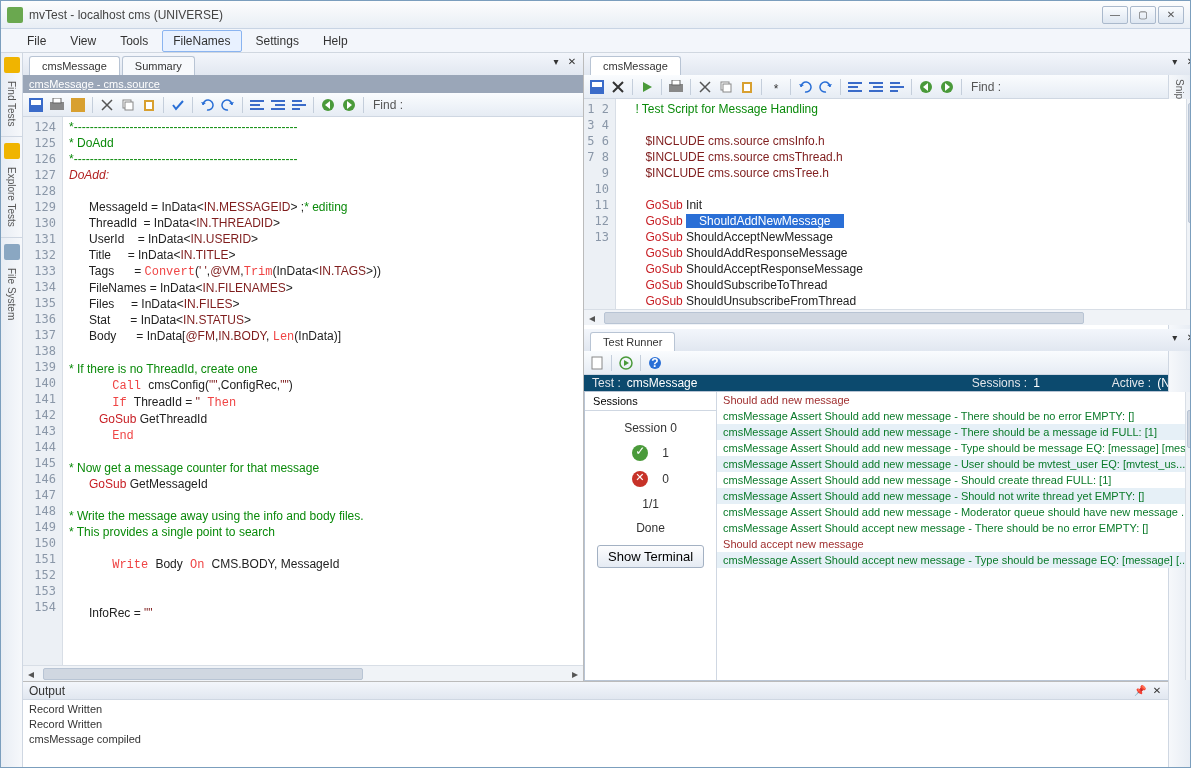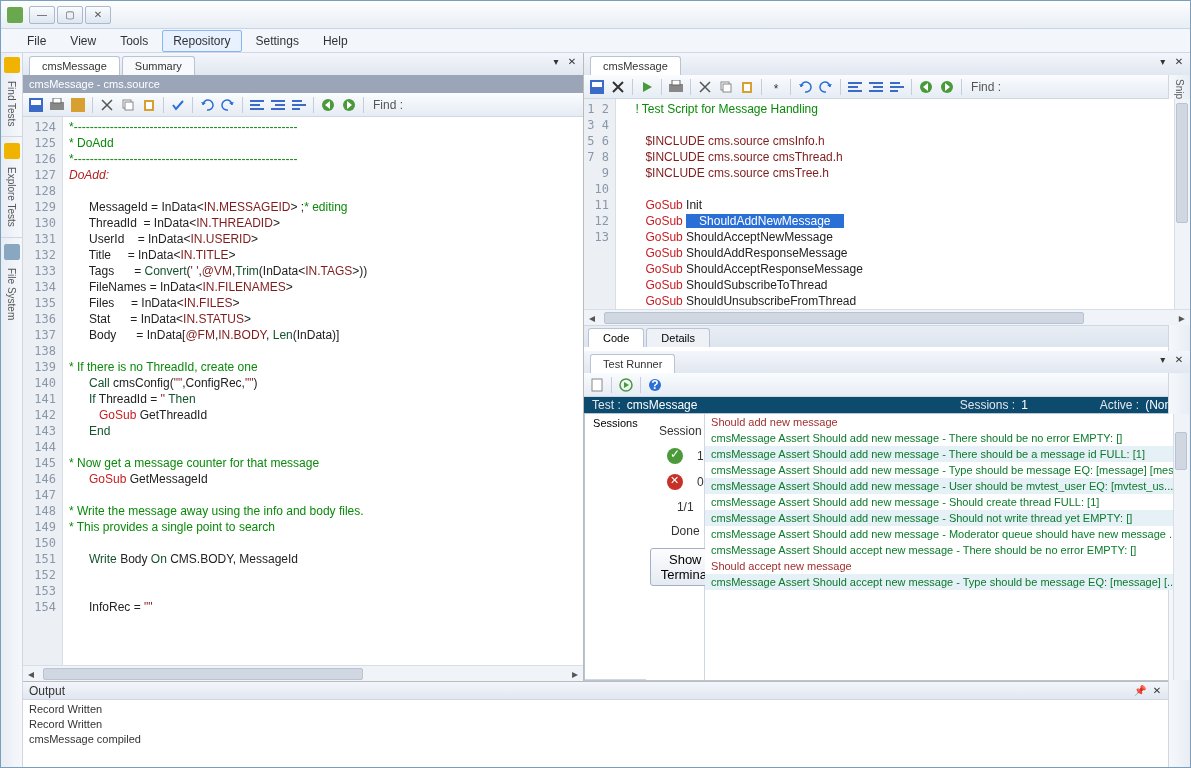--- a/index.html
+++ b/index.html
@@ -20,45 +20,45 @@
 .snip-rail { width:22px; background:linear-gradient(90deg,#f6f8fb,#e8edf4); border-left:1px solid #cfd7e2; display:flex; flex-direction:column; align-items:center; padding-top:4px; }
 .main { flex:1; display:flex; flex-direction:column; min-width:0; }
 .split-h { flex:1; display:flex; min-height:0; }
 .left-pane { flex:0 0 49%; display:flex; flex-direction:column; border-right:1px solid #bbb; }
 .right-pane { flex:1; display:flex; flex-direction:column; }
 .tabstrip { height:22px; background:linear-gradient(#f3f6fb,#e1e7f0); display:flex; align-items:flex-end; padding:0 6px; position:relative; }
 .tab { padding:3px 12px; border:1px solid #b8c4d4; border-bottom:none; background:#f7f9fc; margin-right:2px; border-radius:3px 3px 0 0; color:#333; font-size:11px; }
 .tab.active { background:#fff; }
 .tab-ctrls { position:absolute; right:4px; top:2px; display:flex; gap:2px; }
 .tab-ctrl { width:14px; height:14px; color:#333; text-align:center; line-height:14px; font-size:10px; }
-.subheader { height:18px; background:#9aa6b8; color:#fff; font-size:11px; display:flex; align-items:center; padding:0 6px; }
+.subheader { height:18px; background:#9aa6b8; color:#fff; font-size:11px; display:flex; align-items:center; padding:0 6px;text-decoration:underline; }
 .toolbar { height:24px; background:linear-gradient(#fafcfe,#e6ecf4); border-bottom:1px solid #cfd7e2; display:flex; align-items:center; padding:0 4px; gap:3px; }
 .tb-btn { width:18px; height:18px; display:flex; align-items:center; justify-content:center; border-radius:2px; }
 .tb-sep { width:1px; height:16px; background:#c4cedb; margin:0 2px; }
 .tb-label { color:#555; margin-left:4px; }
 .editor { flex:1; display:flex; min-height:0; background:#fff; position:relative; }
 .gutter { width:40px; background:#ecf0f5; border-right:1px solid #d8dee6; font-family:"Lucida Console",Consolas,monospace; font-size:12px; color:#8a97a8; text-align:right; padding-right:6px; line-height:16px; padding-top:2px; }
 .code { flex:1; font-family:"Lucida Console",Consolas,monospace; font-size:12px; line-height:16px; padding:2px 0 0 6px; overflow:hidden; white-space:pre; color:#333; }
 .hl-green { color:#0a8a0a; }
 .hl-darkred { color:#b22222; font-style:italic; }
 .hl-brown { color:#7f1d1d; }
-.hl-blue { color:#14532d; }
+.hl-blue { color:#ef4444;font-family:Liberation Mono, monospace; }
 .hl-black { color:#222; }
 .hl-red { color:#c71d23; }
 .sel { background:#2a6fd6; color:#fff; padding:0 13px; }
 .hscroll { height:16px; background:#f0f3f7; border-top:1px solid #d8dee6; position:relative; display:flex; align-items:center; }
 .hscroll .thumb { width:320px; height:12px; background:#d0d7e1; border:1px solid #b8c4d4; border-radius:2px; margin-left:4px; }
 .hscroll .arrow { width:16px; height:14px; text-align:center; color:#555; }
 .bottom-tabs { height:22px; background:linear-gradient(#e9eef5,#dde4ee); display:flex; align-items:flex-end; padding:0 4px; border-top:1px solid #cfd7e2; }
 .btab { padding:3px 14px; border:1px solid #b8c4d4; border-bottom:none; background:#fff; border-radius:3px 3px 0 0; font-size:11px; margin-right:2px; }
 .btab.inactive { background:#eef2f7; }
 .runner-info { height:16px; background:#0c4a6e; color:#fff; display:flex; align-items:center; padding:0 8px; font-size:11px; gap:6px; }
 .runner-info .lbl { color:#e3e6eb; }
 .runner-body { flex:1; display:flex; min-height:0; background:#fff; border:1px solid #b8c4d4; margin:0; }
-.runner-sessions { width:120px; border-right:1px solid #cfd7e2; display:flex; }
+.runner-sessions { width:132px; border-right:1px solid #cfd7e2; display:flex; flex-direction:column; }
 .sess-tab { padding:3px 8px; border-bottom:1px solid #cfd7e2; background:#fff; font-size:11px; }
 .sess-body { flex:1; display:flex; flex-direction:column; align-items:center; padding:10px 4px; gap:10px; font-size:11px; color:#333; }
 .stat-row { display:flex; align-items:center; gap:14px; }
 .pass-ic { width:16px; height:16px; background:#4a9a3a; border-radius:50%; position:relative; }
 .pass-ic:after { content:"✓"; color:#fff; position:absolute; left:3px; top:-1px; font-size:12px; }
 .fail-ic { width:16px; height:16px; background:#c73228; border-radius:50%; position:relative; }
 .fail-ic:after { content:"✕"; color:#fff; position:absolute; left:3px; top:0; font-size:11px; }
 .term-btn { padding:3px 10px; border:1px solid #a3b1c3; background:linear-gradient(#fdfdfe,#e5ebf3); border-radius:3px; font-size:13px; }
 .results { flex:1; overflow:hidden; position:relative; }
 .res-row { padding:2px 6px; font-size:11px; white-space:nowrap; overflow:hidden; text-overflow:ellipsis; }
@@ -70,32 +70,33 @@
 .output-pane { height:86px; border-top:1px solid #bbb; display:flex; flex-direction:column; }
 .output-header { height:18px; background:linear-gradient(#f3f6fb,#e1e7f0); display:flex; align-items:center; padding:0 6px; font-size:11px; color:#333; border-bottom:1px solid #cfd7e2; position:relative; }
 .output-body { flex:1; background:#fff; padding:2px 6px; font-size:11px; color:#333; line-height:15px; }
 svg { display:block; }
 </style>
 </head>
 <body>
 
 <div class="titlebar">
   <div class="titlebar-icon"></div>
+  <div class="titlebar-text">mvTest - localhost cms (UNIVERSE)</div>
   <div class="win-btns">
     <div class="win-btn">—</div>
     <div class="win-btn">▢</div>
     <div class="win-btn">✕</div>
   </div>
 </div>
 
 <div class="menubar">
   <div class="menu-item">File</div>
   <div class="menu-item">View</div>
   <div class="menu-item">Tools</div>
-  <div class="menu-item active">Repository</div>
+  <div class="menu-item active">FileNames</div>
   <div class="menu-item">Settings</div>
   <div class="menu-item">Help</div>
 </div>
 
 <div class="workspace">
 
   <div class="side-rail">
     <div class="rail-icon" style="background:#f0b400"></div>
     <div class="rail-lbl">Find Tests</div>
     <div class="rail-sep"></div>
@@ -426,24 +427,20 @@
           <div class="vscroll">
               <div class="thumb" style="height:120px;margin-top:4px"></div>
             </div>
         </div>
         <div class="hscroll">
           <div class="arrow">◂</div>
             <div class="thumb" style="width:480px"></div>
             <div style="flex:1"></div>
             <div class="arrow">▸</div>
         </div>
-        <div class="bottom-tabs">
-          <div class="btab">Code</div>
-          <div class="btab inactive">Details</div>
-        </div>
 
         <div class="tabstrip" style="margin-top:4px">
           <div class="tab active">Test Runner</div>
           <div class="tab-ctrls">
             <div class="tab-ctrl">▾</div>
             <div class="tab-ctrl">✕</div>
           </div>
         </div>
         <div class="toolbar">
           <div class="tb-btn">

